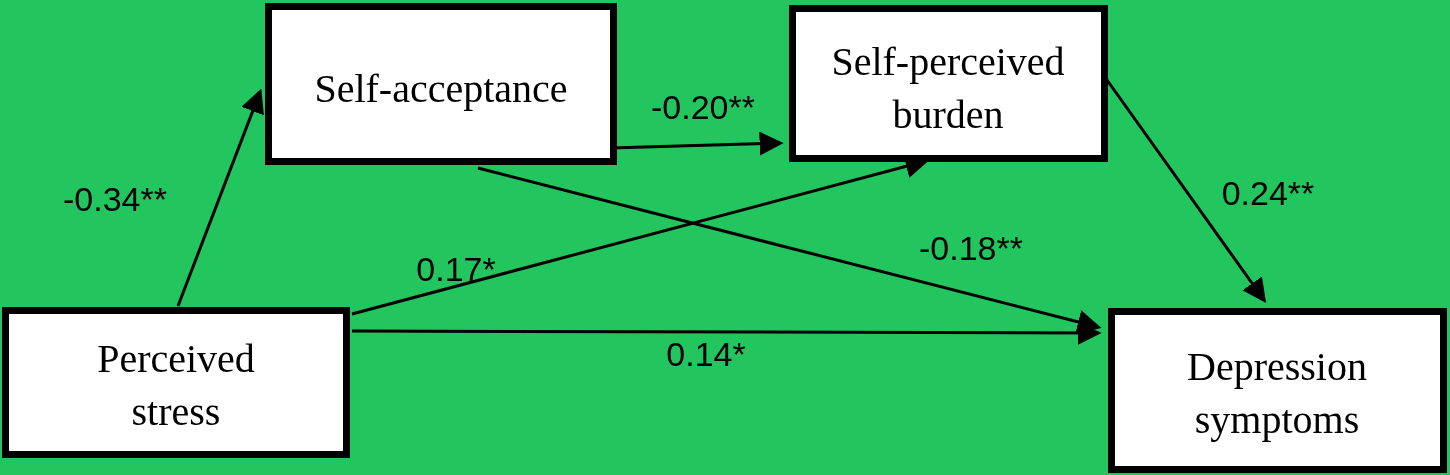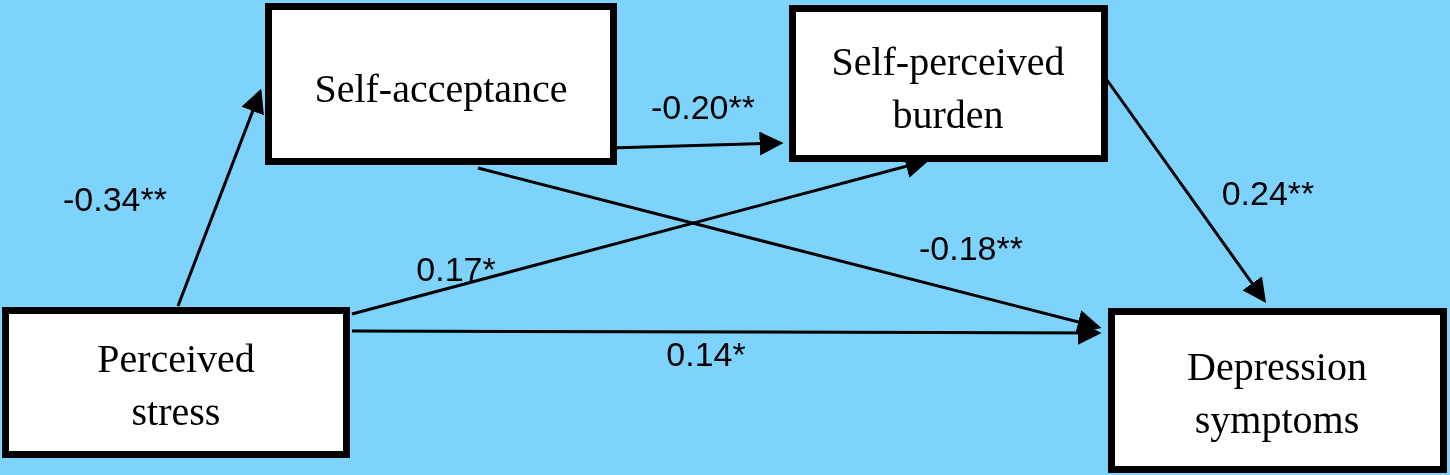--- a/index.html
+++ b/index.html
@@ -3,21 +3,21 @@
 <meta charset="utf-8">
 <style>
   html, body {
     margin: 0;
     padding: 0;
     background: #ffffff;
   }
   .figure-wrap {
     width: 1450px;
     height: 475px;
-    background: #7dd3fc;
+    background: #22c55e;
     position: relative;
     overflow: hidden;
   }
   svg {
     display: block;
   }
   .node-rect {
     fill: #ffffff;
     stroke: #000000;
     stroke-width: 7;

